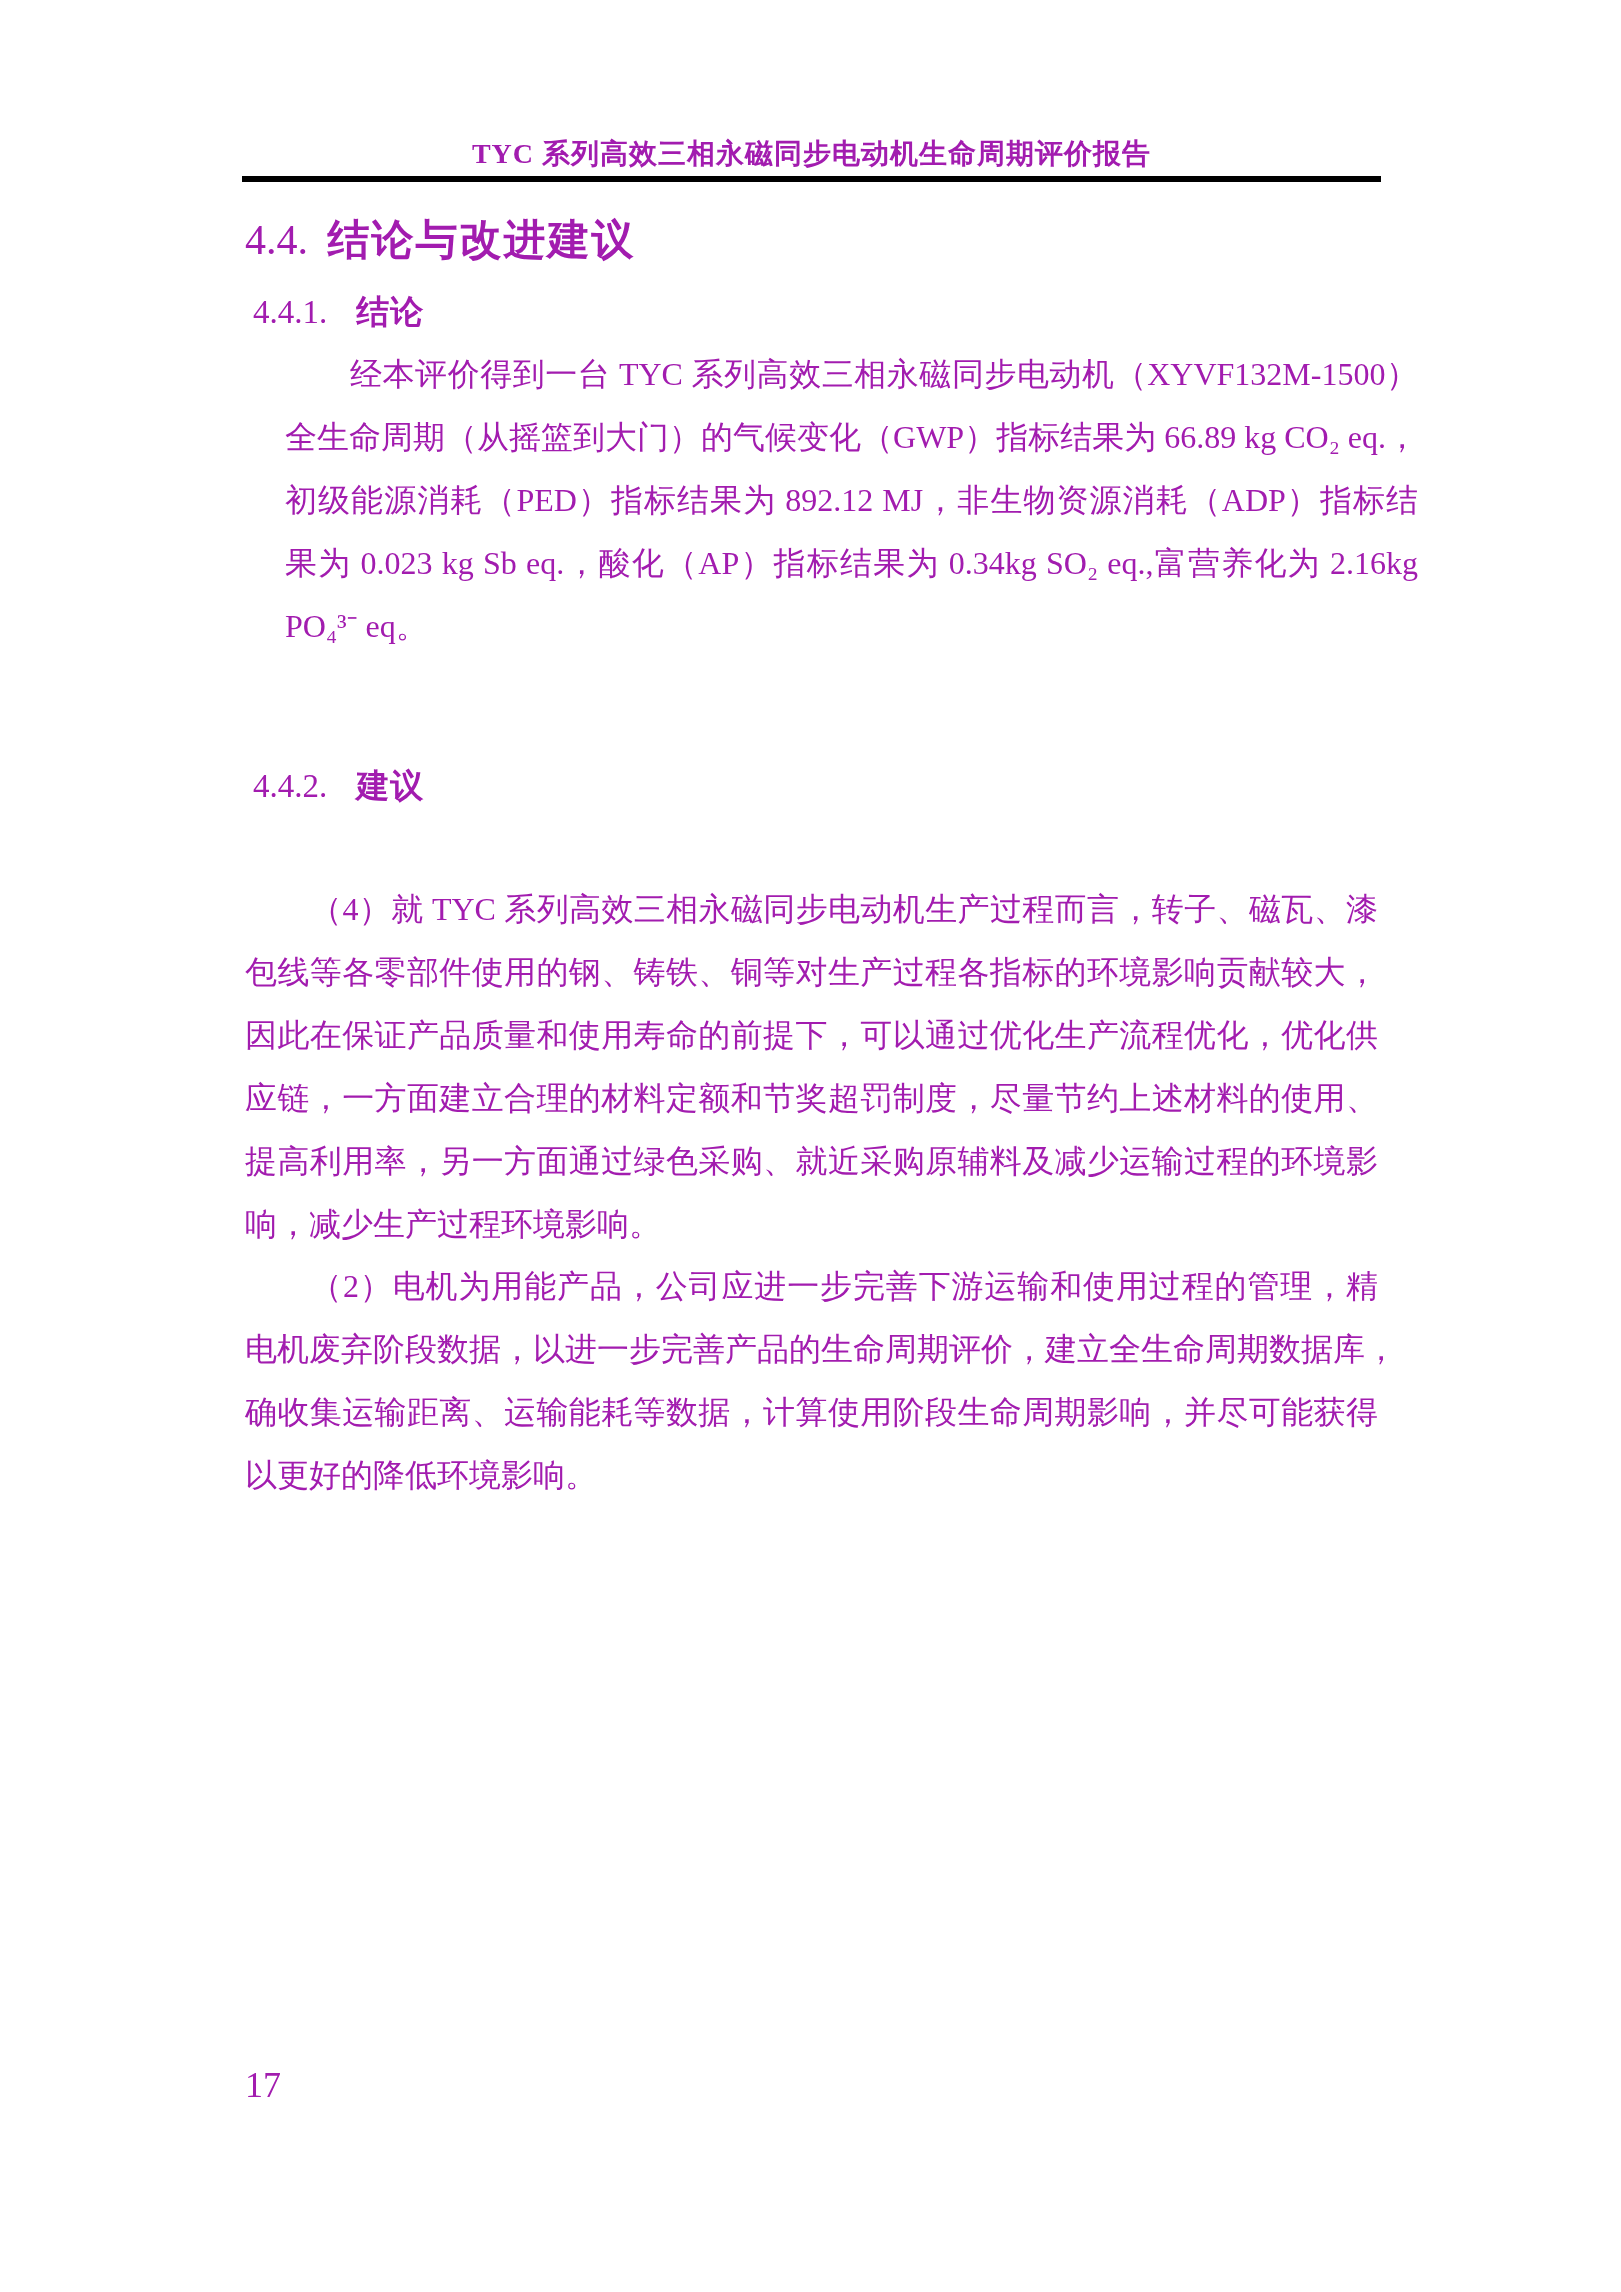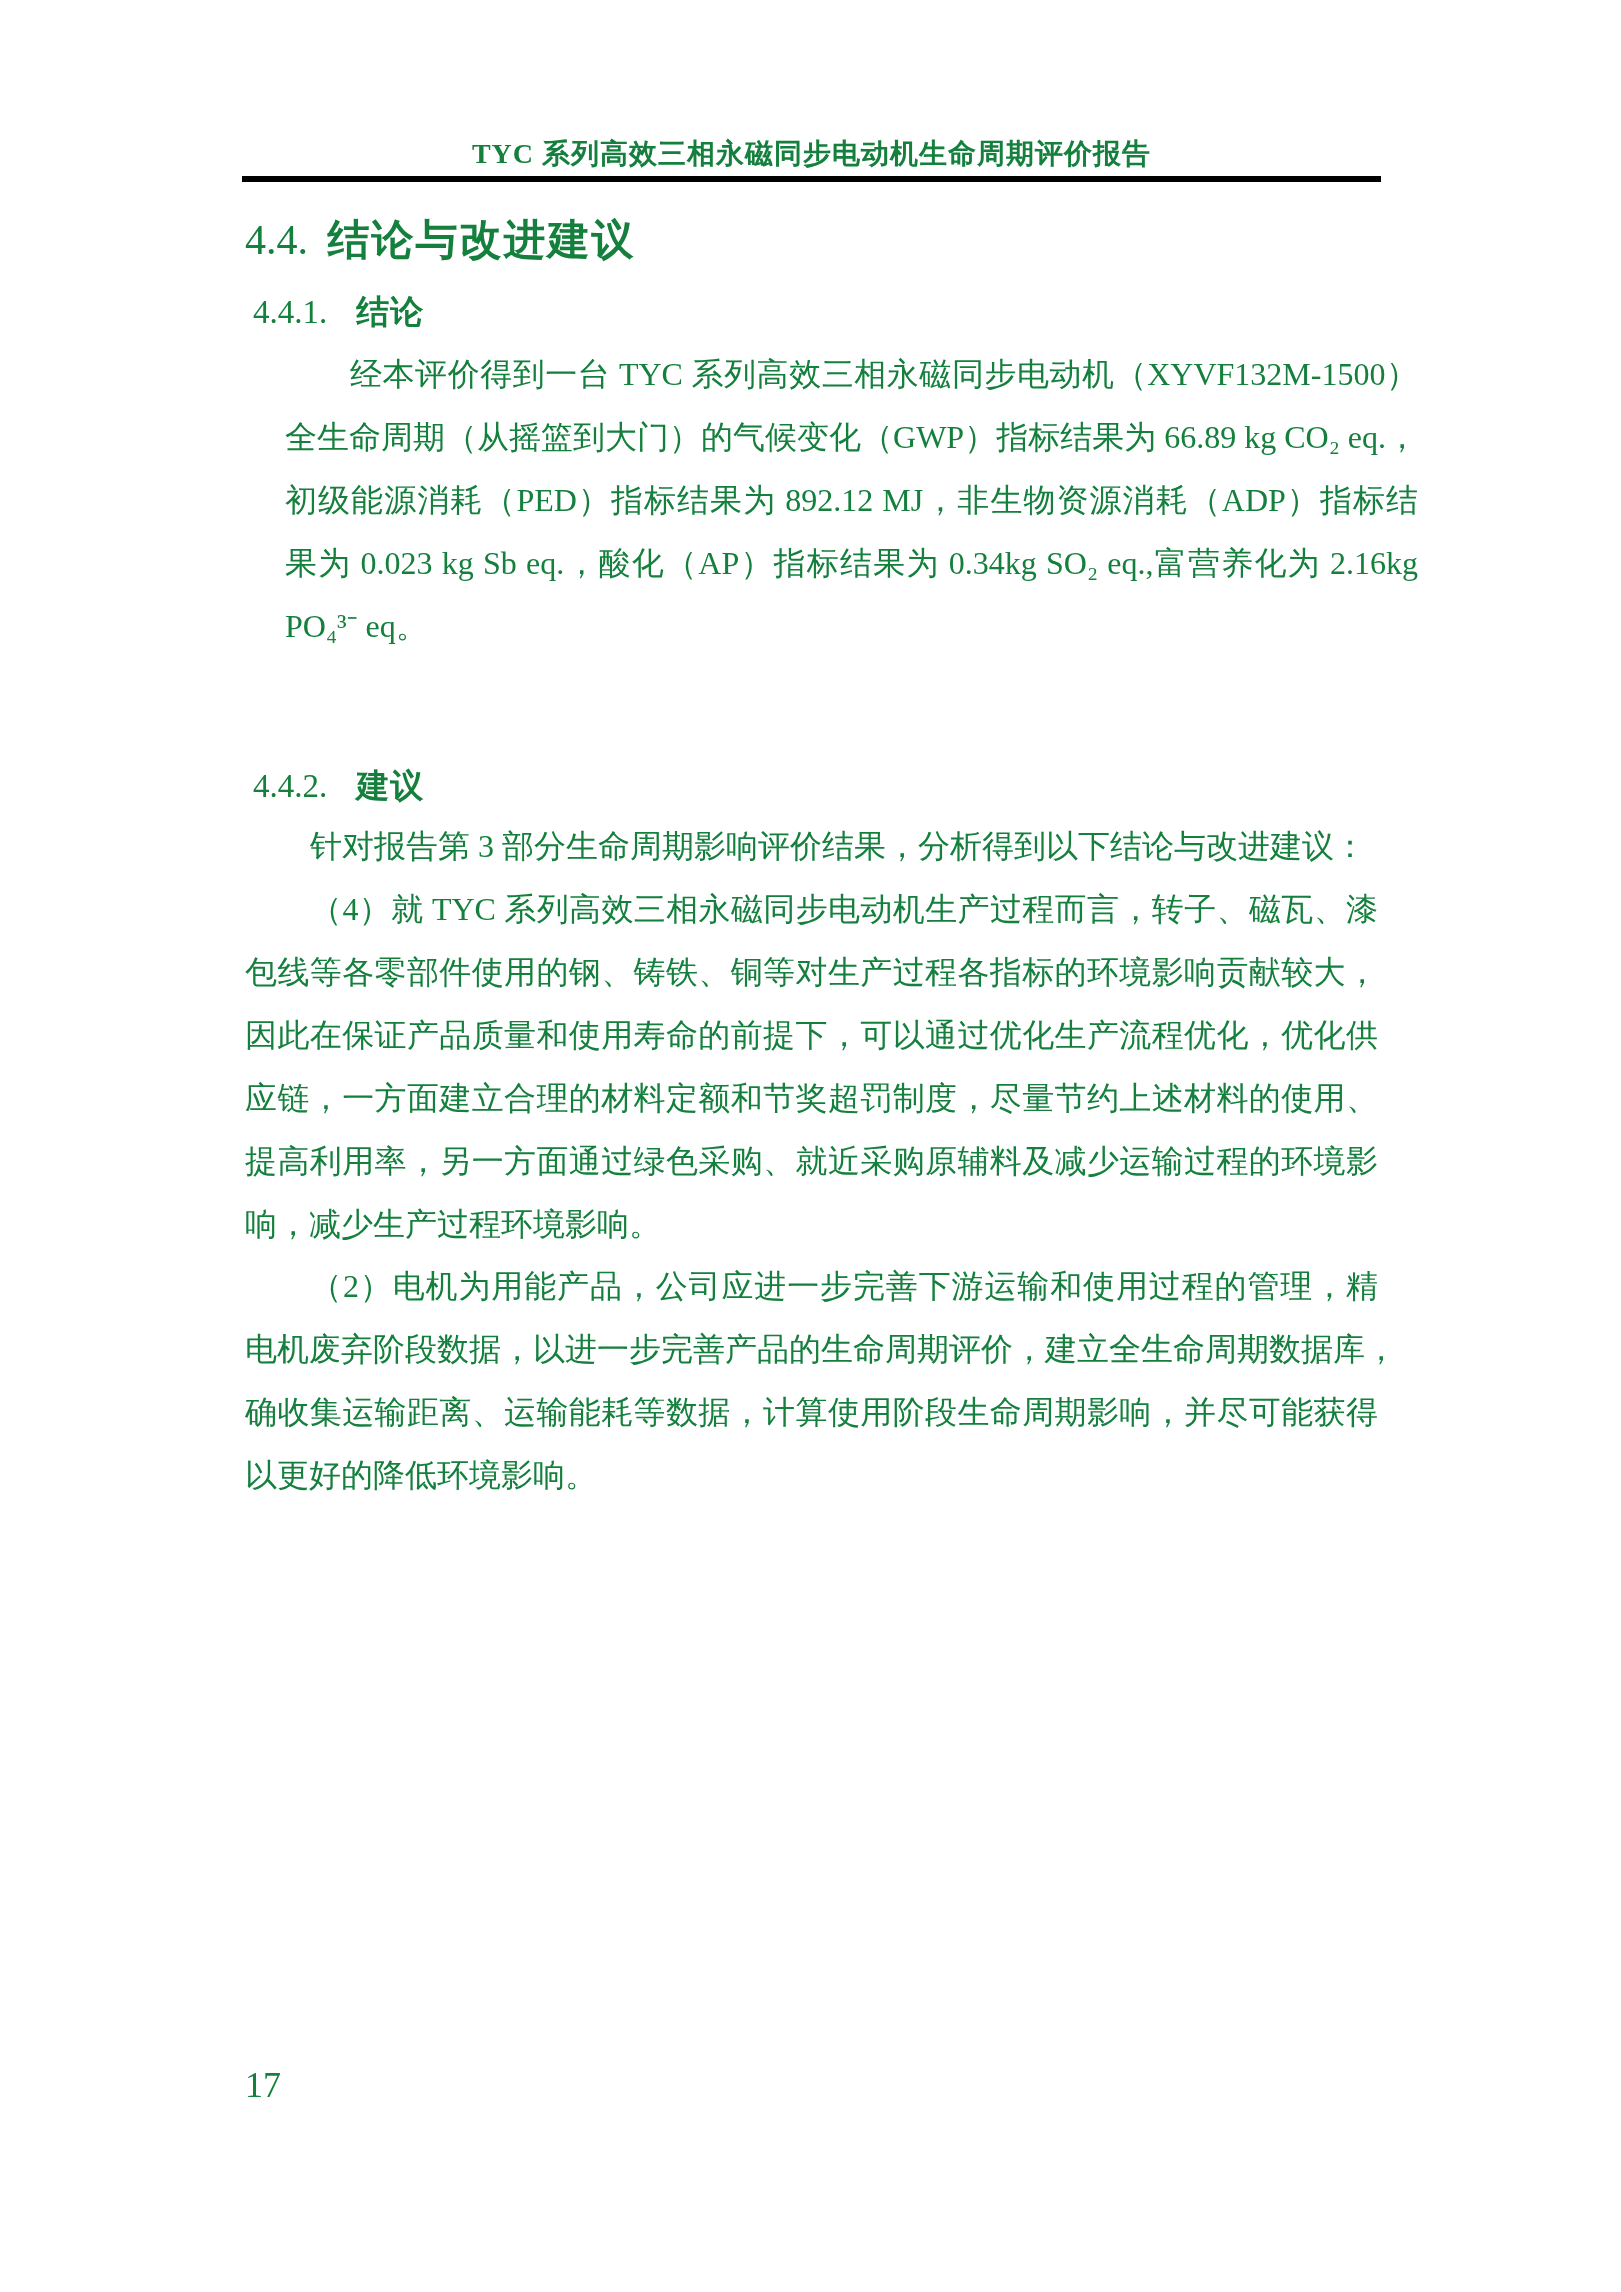--- a/index.html
+++ b/index.html
@@ -1,20 +1,20 @@
 <!DOCTYPE html>
 <html lang="zh"><head>
 <meta charset="utf-8">
 <style>
   html,body { margin:0; padding:0; background:#ffffff; }
   .page {
     position:relative;
     width:1621px; height:2198px;
     background:#ffffff;
-    color:#15803d;
+    color:#a21caf;
     font-family:"Liberation Serif", serif;
     overflow:hidden;
   }
   
   .header-title {
     position:absolute;
     top:135px; left:245px; width:1133px;
     text-align:center;
     font-size:28px;
     font-weight:bold;
@@ -89,23 +89,20 @@
     <div class="line">全生命周期（从摇篮到大门）的气候变化（GWP）指标结果为 66.89 kg CO₂ eq.，</div>
     <div class="line">初级能源消耗（PED）指标结果为 892.12 MJ，非生物资源消耗（ADP）指标结</div>
     <div class="line">果为 0.023 kg Sb eq.，酸化（AP）指标结果为 0.34kg SO₂ eq.,富营养化为 2.16kg</div>
     <div class="line plain">PO₄³⁻ eq。</div>
   </div>
 
   <div class="h2" id="heading-suggestion">
     <span class="num">4.4.2.</span><span class="txt">建议</span>
   </div>
 
-  <div class="para" id="para-sugg-intro">
-    <div class="line indent plain" style="text-indent:65px;">针对报告第 3 部分生命周期影响评价结果，分析得到以下结论与改进建议：</div>
-  </div>
 
   <div class="para" id="para-sugg-1">
     <div class="line indent">（4）就 TYC 系列高效三相永磁同步电动机生产过程而言，转子、磁瓦、漆</div>
     <div class="line">包线等各零部件使用的钢、铸铁、铜等对生产过程各指标的环境影响贡献较大，</div>
     <div class="line">因此在保证产品质量和使用寿命的前提下，可以通过优化生产流程优化，优化供</div>
     <div class="line">应链，一方面建立合理的材料定额和节奖超罚制度，尽量节约上述材料的使用、</div>
     <div class="line">提高利用率，另一方面通过绿色采购、就近采购原辅料及减少运输过程的环境影</div>
     <div class="line plain">响，减少生产过程环境影响。</div>
   </div>
 

